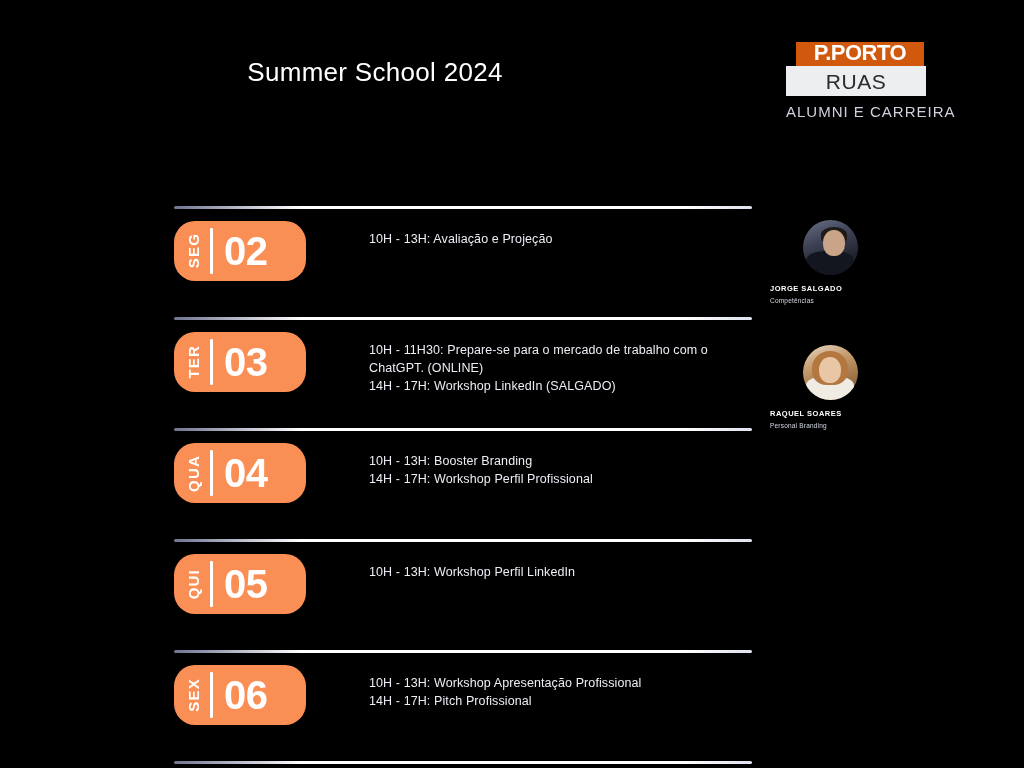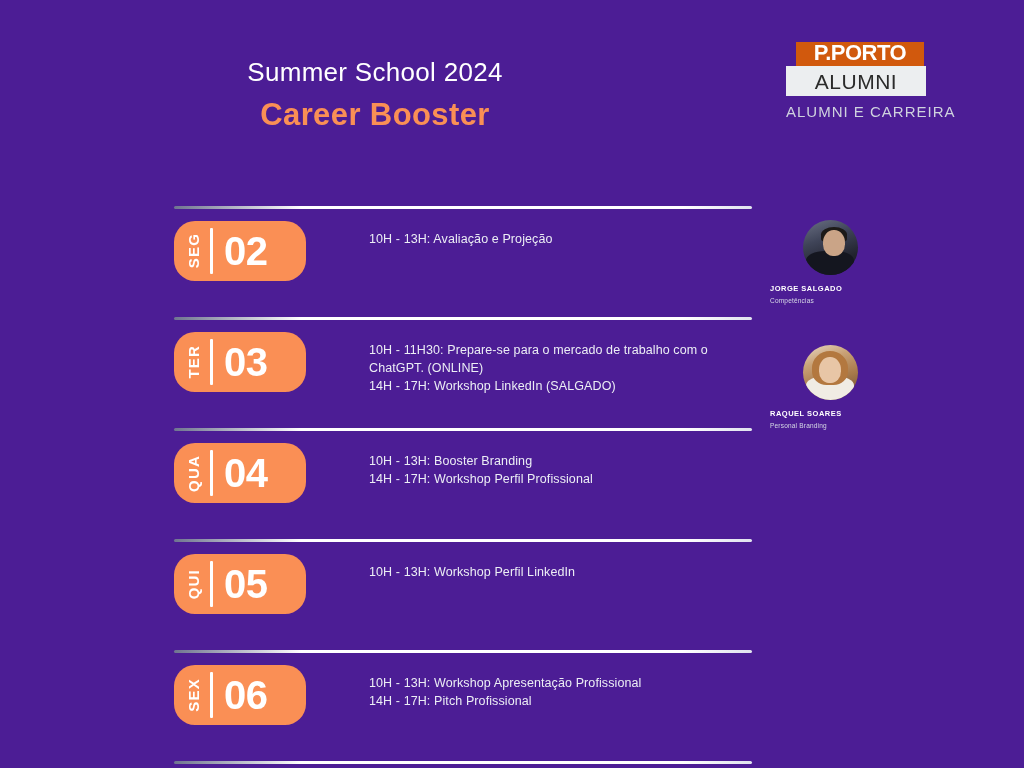--- a/index.html
+++ b/index.html
@@ -11,21 +11,21 @@
     width: 1024px;
     height: 768px;
     overflow: hidden;
     font-family: "Liberation Sans", sans-serif;
     position: relative;
     background: #131537;
   }
   .poster {
     position: absolute;
     inset: 0;
-    background: #4c1d95;
+    background: #000000;
   }
 
   
   .header {
     position: absolute;
     top: 0; left: 0; right: 0;
     height: 175px;
   }
   .title-block {
     position: absolute;
@@ -250,29 +250,28 @@
   }
 </style>
 </head>
 <body>
 
 <div class="poster">
 
   <div class="header">
     <div class="title-block">
       <div class="title-main">Summer School 2024</div>
-      <div class="title-sub">Career Booster</div>
     </div>
 
     <div class="logo">
       <div class="logo-band-top">
         <span class="logo-band-top-text">P.PORTO</span>
       </div>
       <div class="logo-band-bottom">
-        <span class="logo-band-bottom-text">ALUMNI</span>
+        <span class="logo-band-bottom-text">RUAS</span>
       </div>
       <div class="logo-tagline">ALUMNI E CARREIRA</div>
     </div>
   </div>
 
   <div class="schedule">
 
     <div class="divider"></div>
     <div class="gap-after-divider"></div>
 

